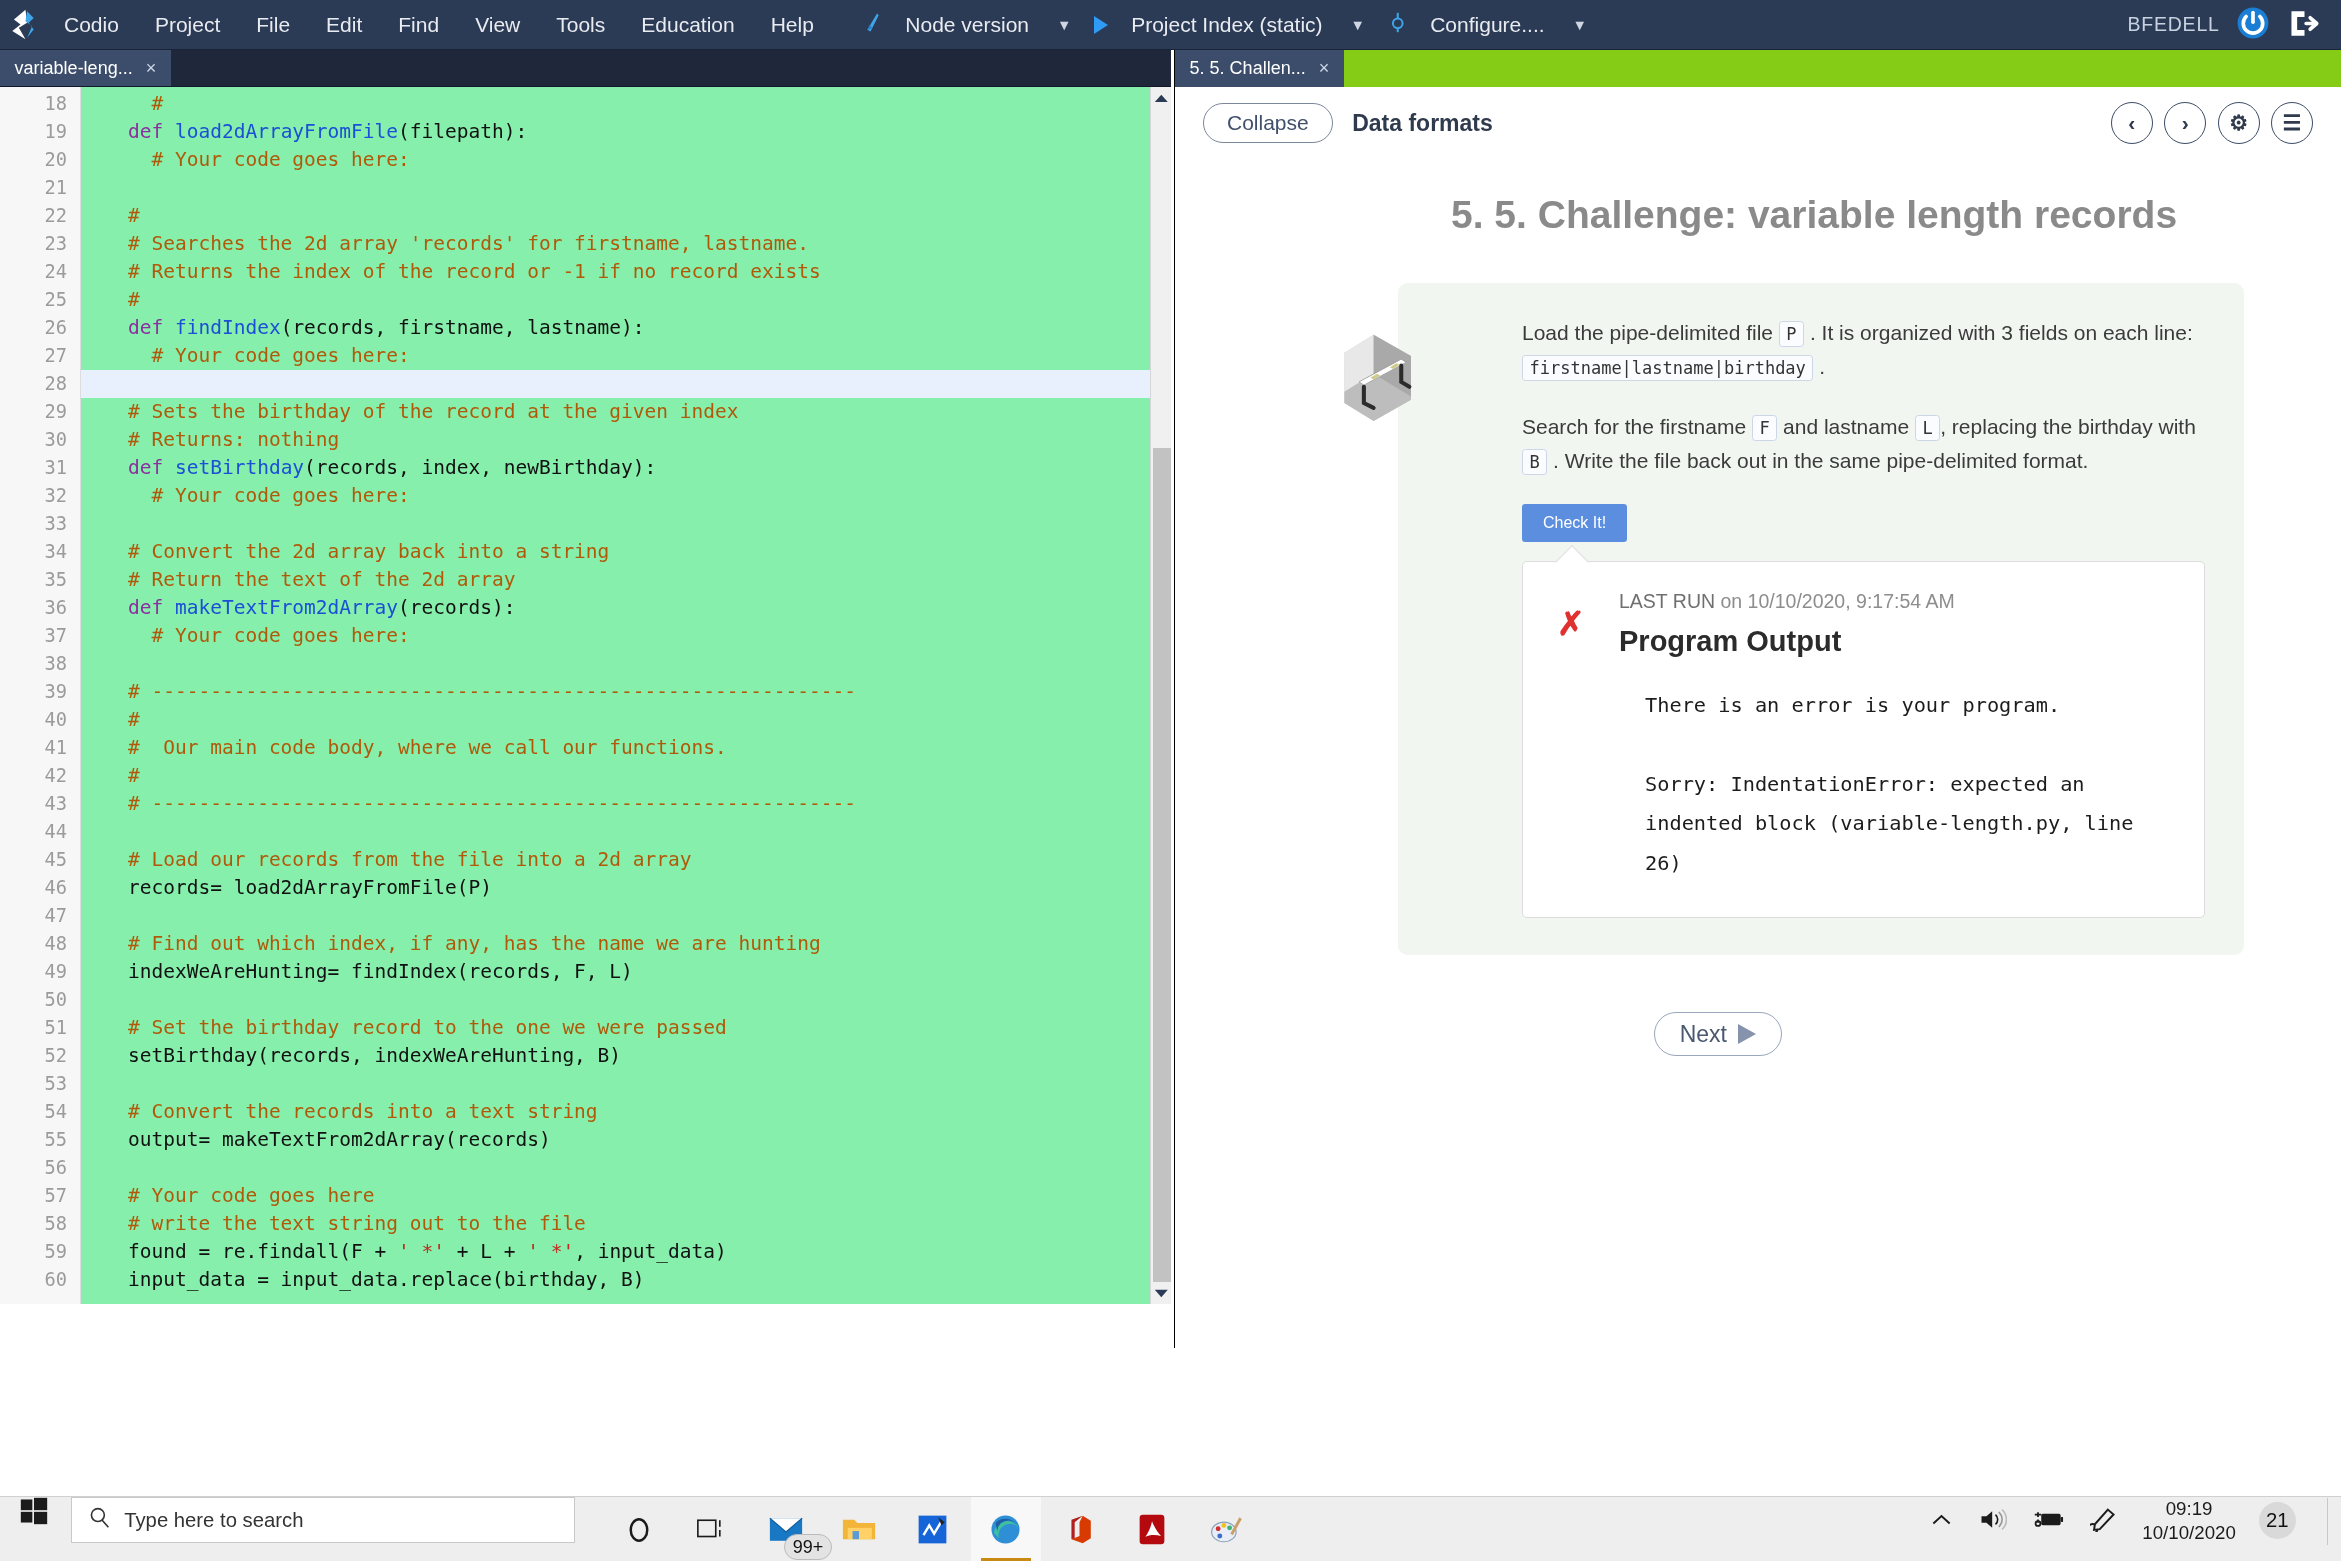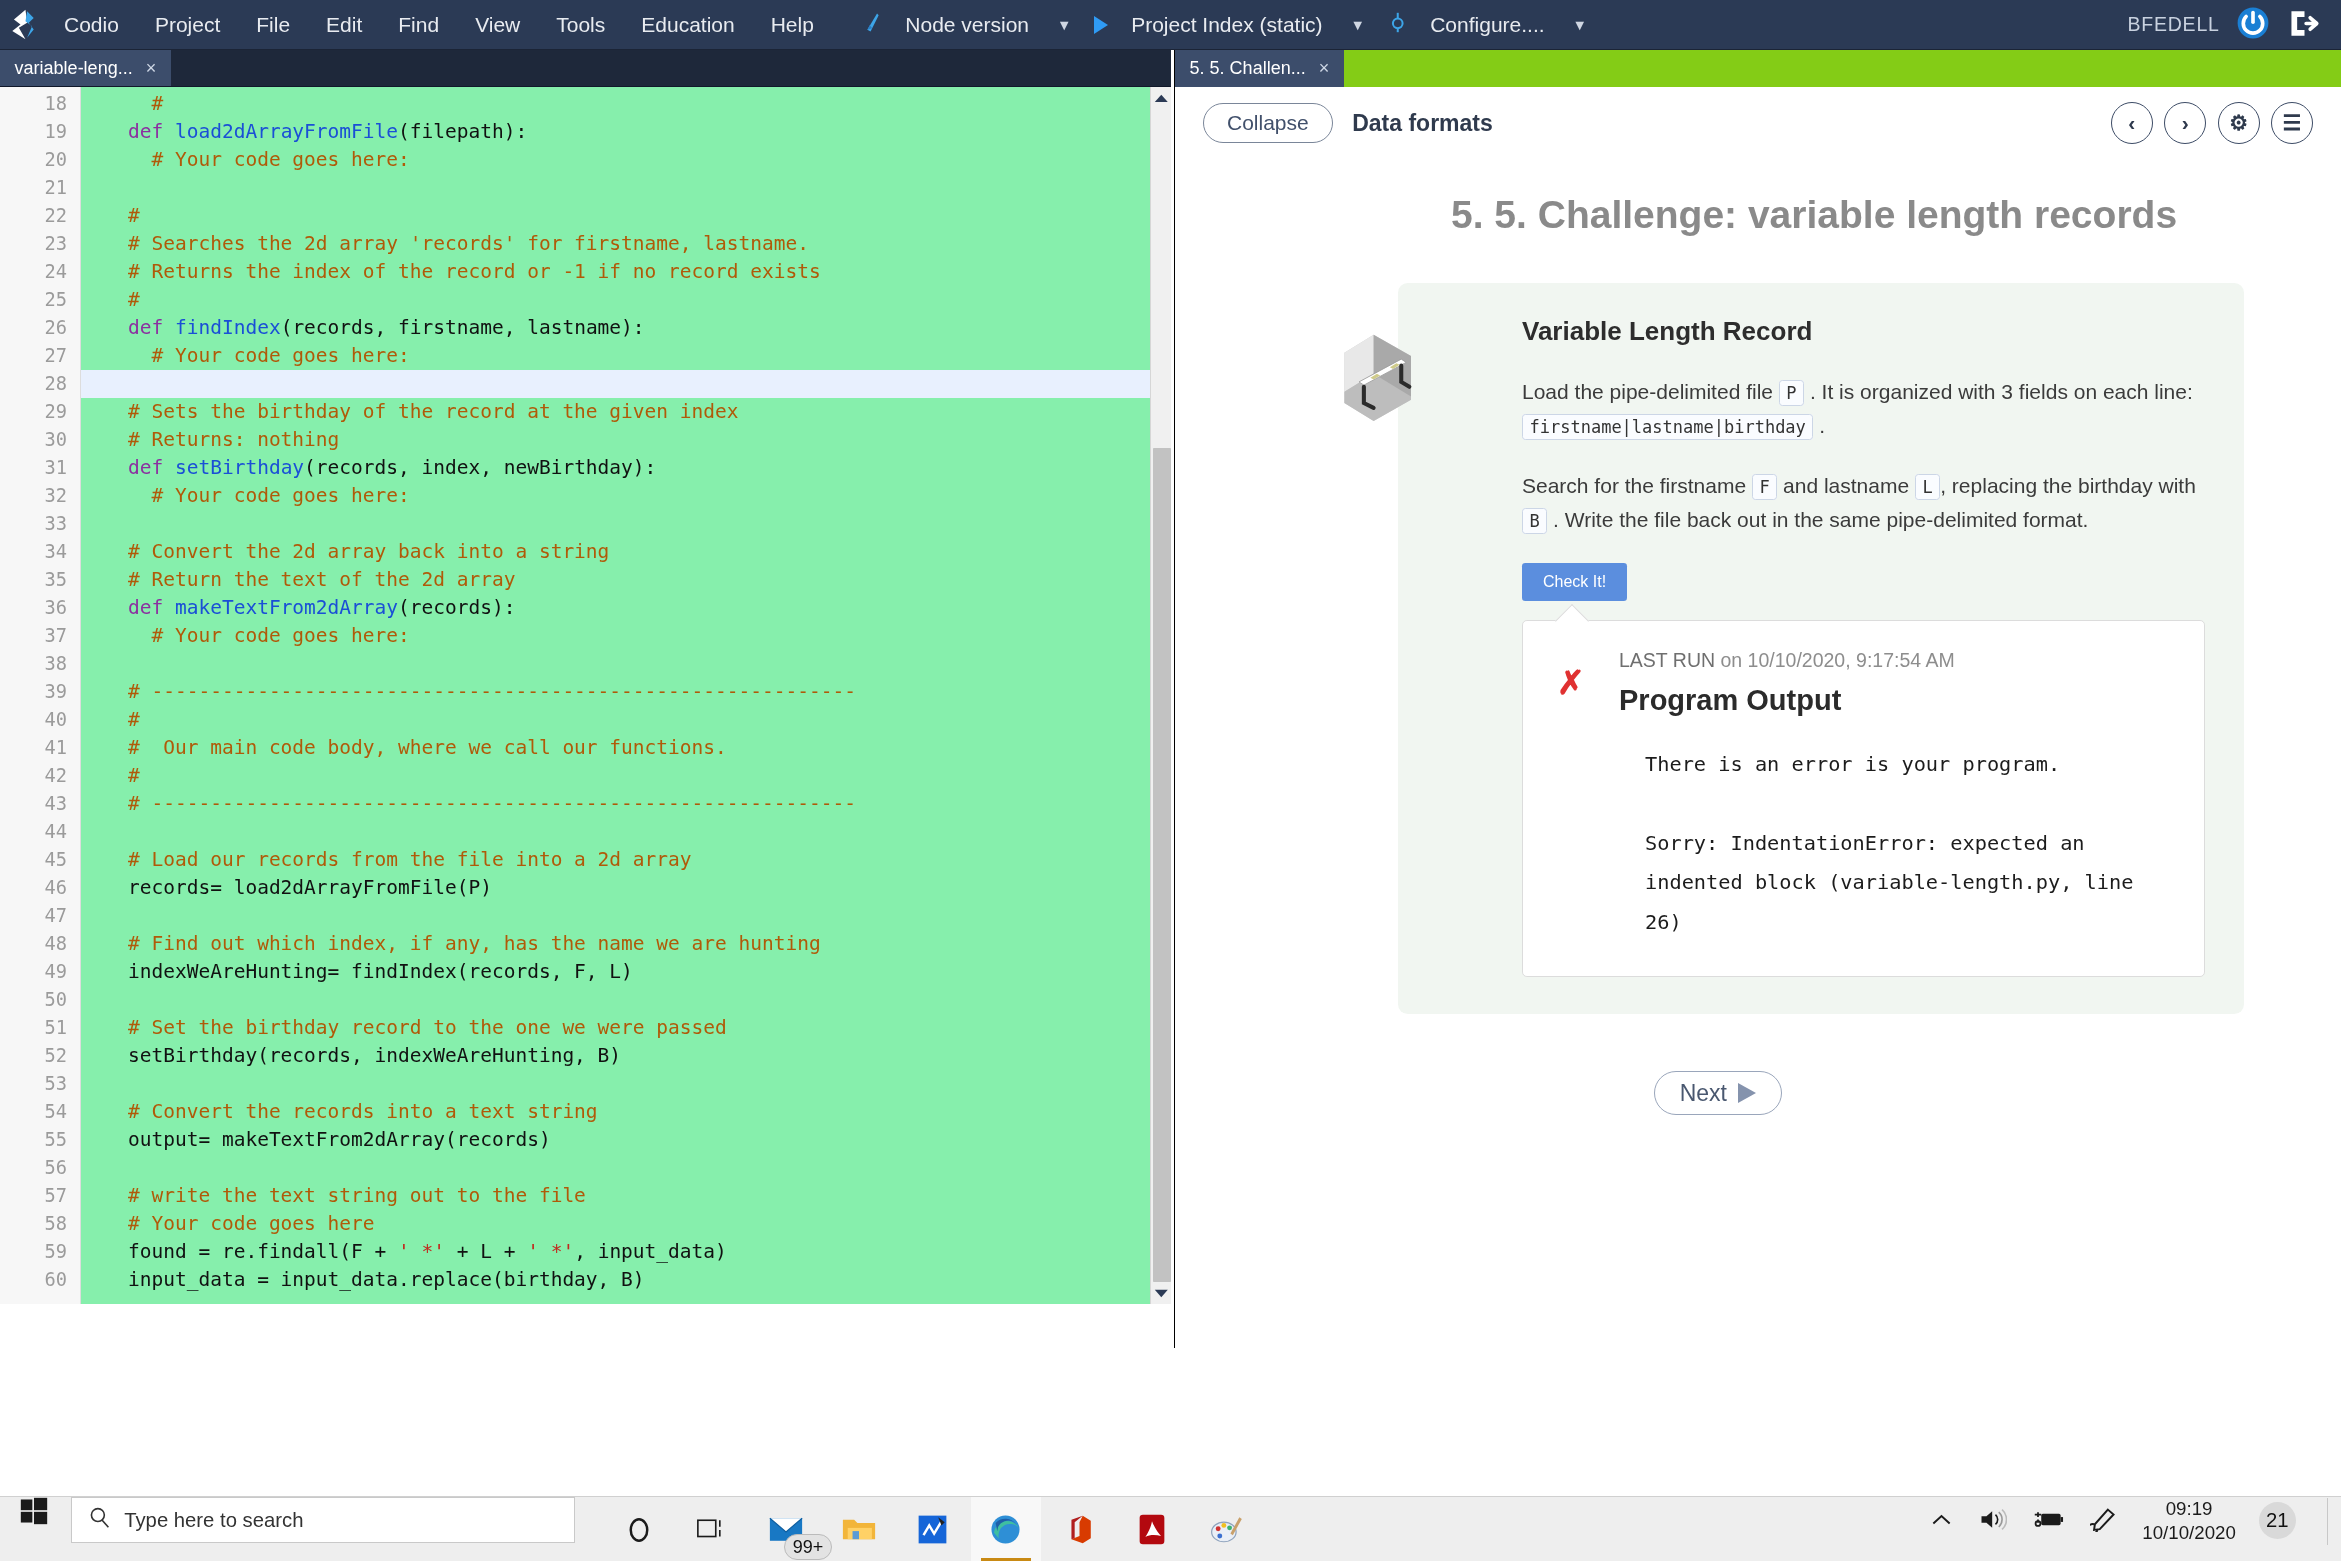--- a/index.html
+++ b/index.html
@@ -349,22 +349,22 @@
           <div class="ln">&nbsp;</div>
           <div class="ln"><span class="cm"># Find out which index, if any, has the name we are hunting</span></div>
           <div class="ln"><span class="pl">indexWeAreHunting= findIndex(records, F, L)</span></div>
           <div class="ln">&nbsp;</div>
           <div class="ln"><span class="cm"># Set the birthday record to the one we were passed</span></div>
           <div class="ln"><span class="pl">setBirthday(records, indexWeAreHunting, B)</span></div>
           <div class="ln">&nbsp;</div>
           <div class="ln"><span class="cm"># Convert the records into a text string</span></div>
           <div class="ln"><span class="pl">output= makeTextFrom2dArray(records)</span></div>
           <div class="ln">&nbsp;</div>
+          <div class="ln"><span class="cm"># Your code goes here</span></div>
           <div class="ln"><span class="cm"># write the text string out to the file</span></div>
-          <div class="ln"><span class="cm"># Your code goes here</span></div>
           <div class="ln"><span class="pl">found = re.findall(F + </span><span class="st">' *'</span><span class="pl"> + L + </span><span class="st">' *'</span><span class="pl">, input_data)</span></div>
           <div class="ln"><span class="pl">input_data = input_data.replace(birthday, B)</span></div>
         </div>
       <div class="vscroll">
         <div class="arr">
           <svg width="14.6" height="9.8" viewBox="0 0 18 12">
               <path d="M9 2 L17 11 L1 11 Z" fill="#2b3a55"></path>
             </svg>
         </div>
         <div class="thumb" style="top:361px; height:834px;"></div>
@@ -408,21 +408,20 @@
             <polygon points="66,12 112,38 112,92 66,64" fill="#a9a9a9"></polygon>
             <polygon points="30,82 66,60 112,88 112,92 66,118 30,96" fill="#bdbdbd"></polygon>
             <polygon points="48,70 100,42 106,46 54,74" fill="#ffffff" stroke="#9a9a9a" stroke-width="1"></polygon>
             <polygon points="62,65 70,60 74,62 66,67" fill="#cfcb8a"></polygon>
             <polygon points="86,52 94,47 98,49 90,54" fill="#cfcb8a"></polygon>
             <path d="M54 76 L54 96 L66 102" fill="none" stroke="#2b2b2b" stroke-width="5" stroke-linecap="round"></path>
             <path d="M100 50 L100 70 L110 76" fill="none" stroke="#2b2b2b" stroke-width="5" stroke-linecap="round"></path>
           </svg>
         </div>
 
-        <h3>Variable Length Record</h3>
 
         <p>
           <span>Load the pipe-delimited file </span><code class="kbd">P</code><span> . It is organized with 3 fields on each line: </span><code class="kbd">firstname|lastname|birthday</code><span> .</span>
         </p>
 
         <p>
           <span>Search for the firstname </span><code class="kbd">F</code><span> and lastname </span><code class="kbd">L</code><span>, replacing the birthday with </span><code class="kbd">B</code><span> . Write the file back out in the same pipe-delimited format.</span>
         </p>
 
         <button class="checkit">Check It!</button>

